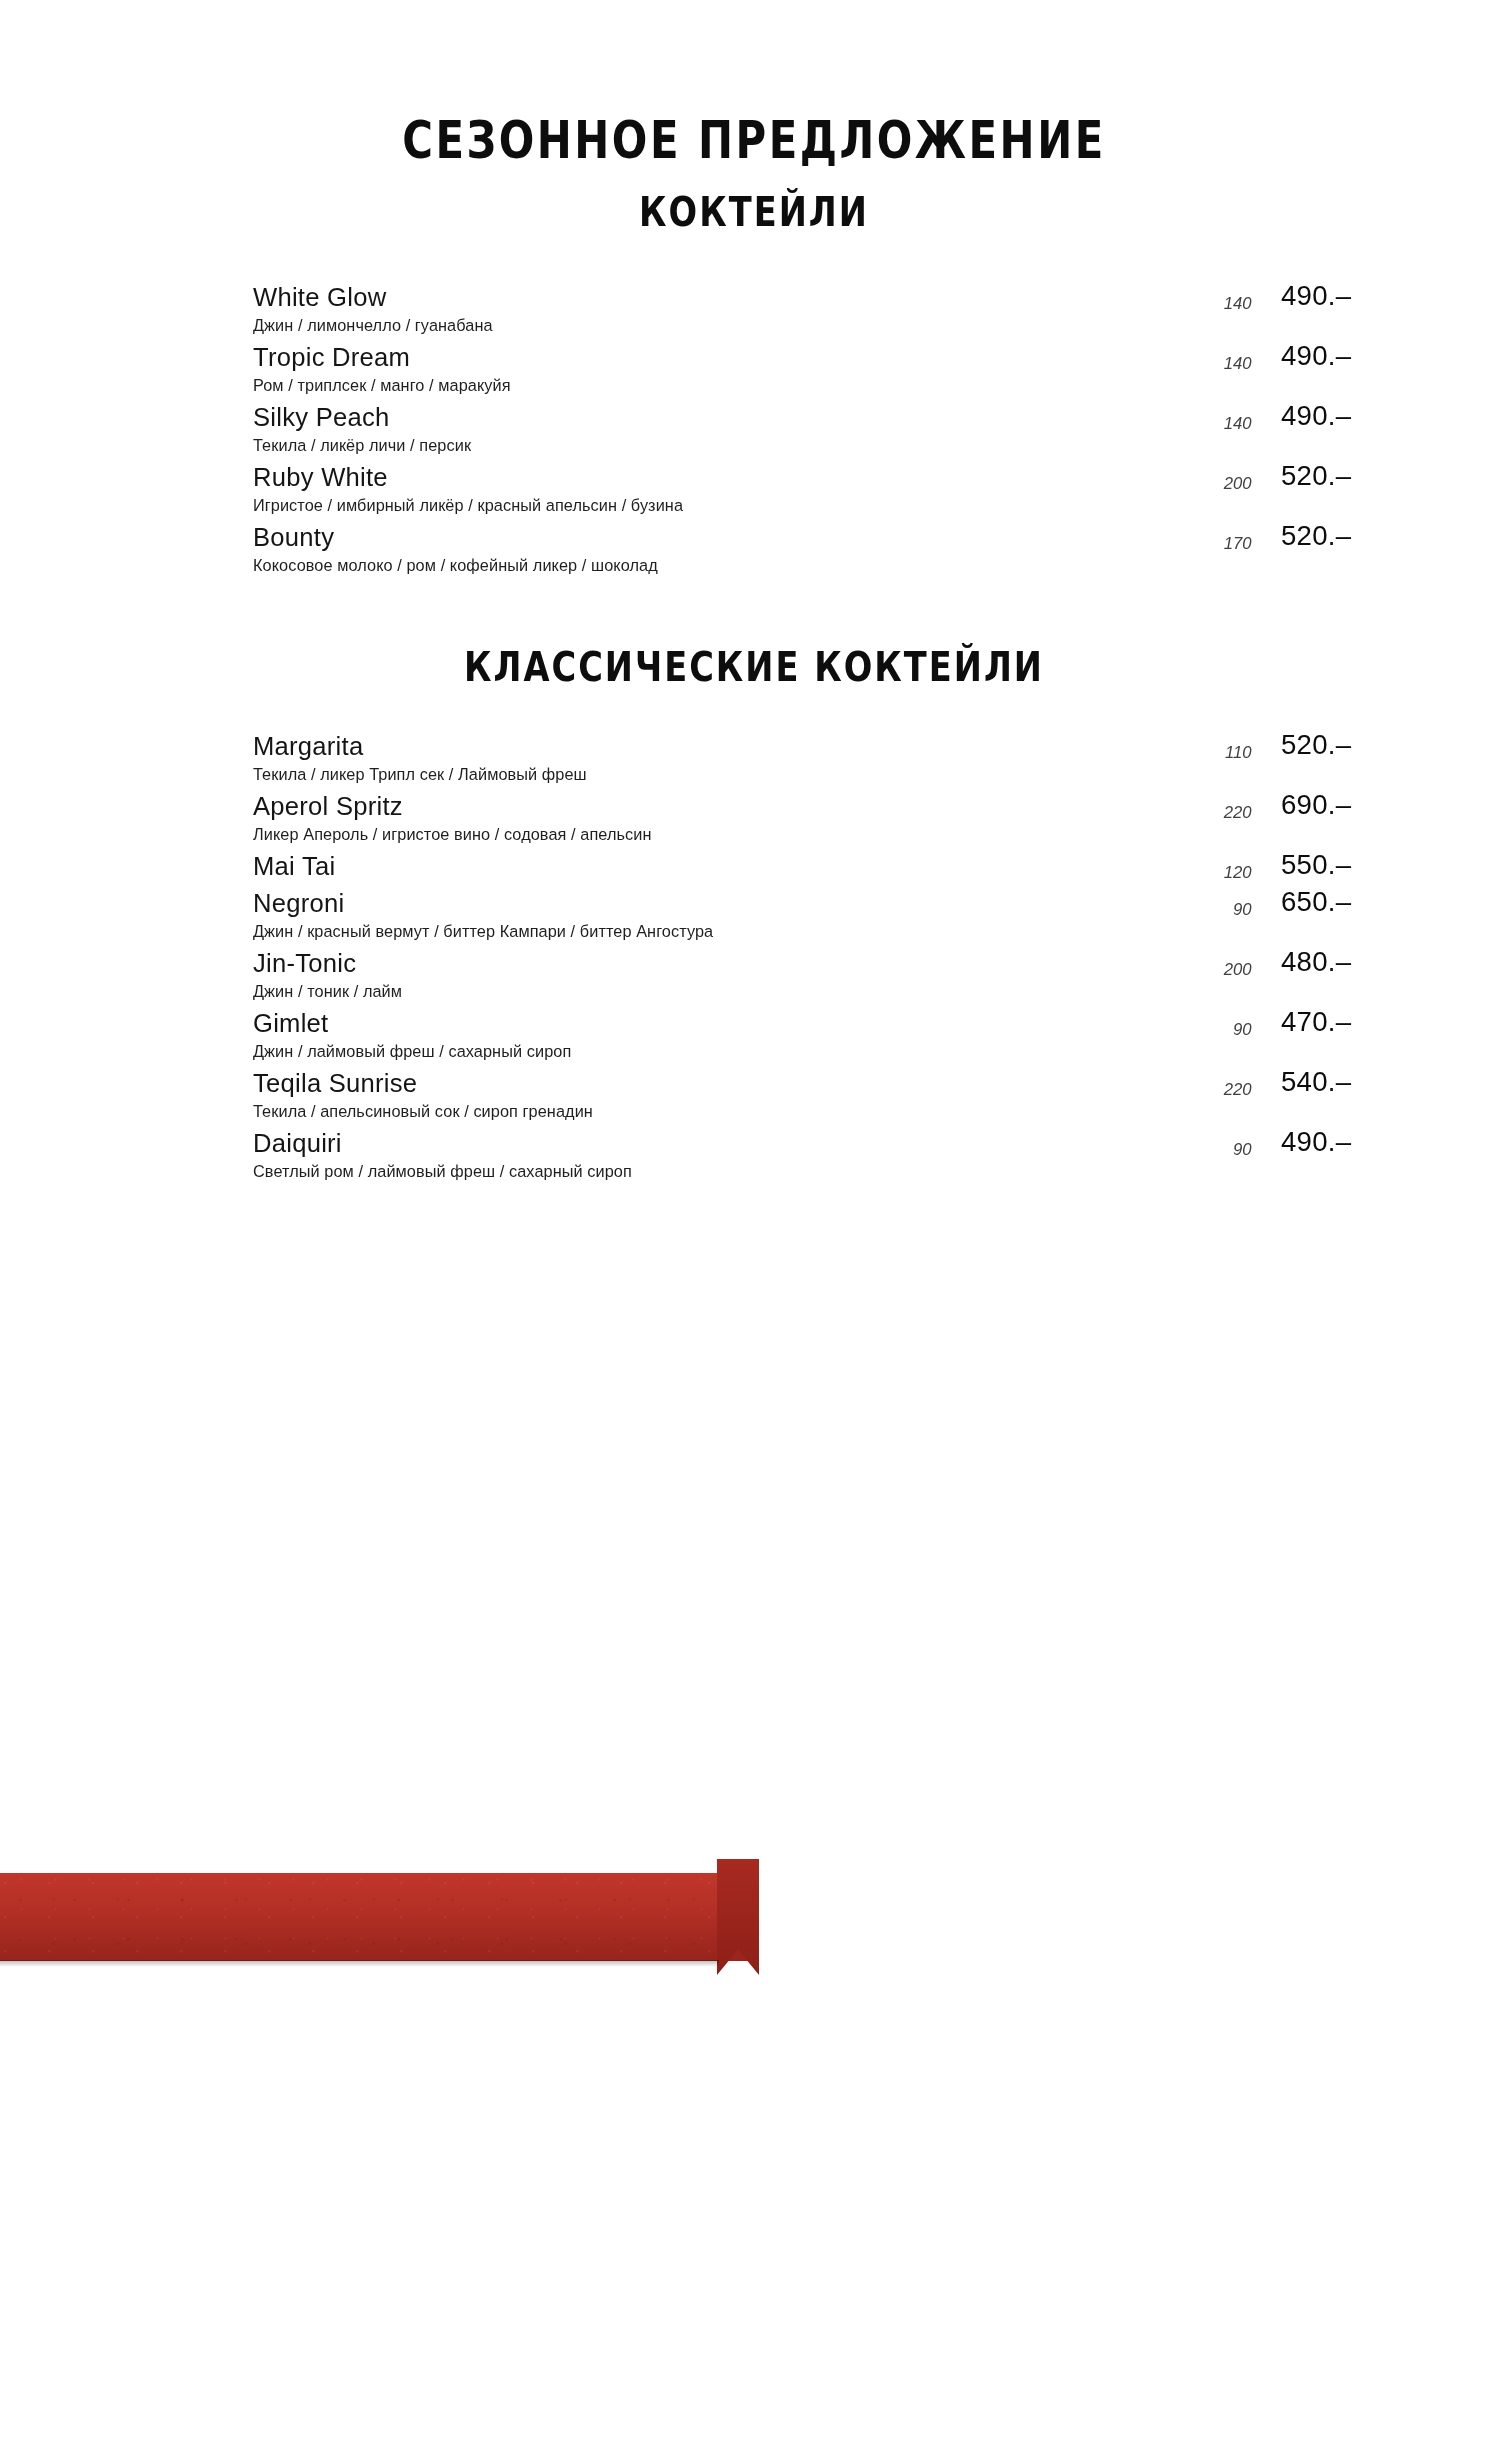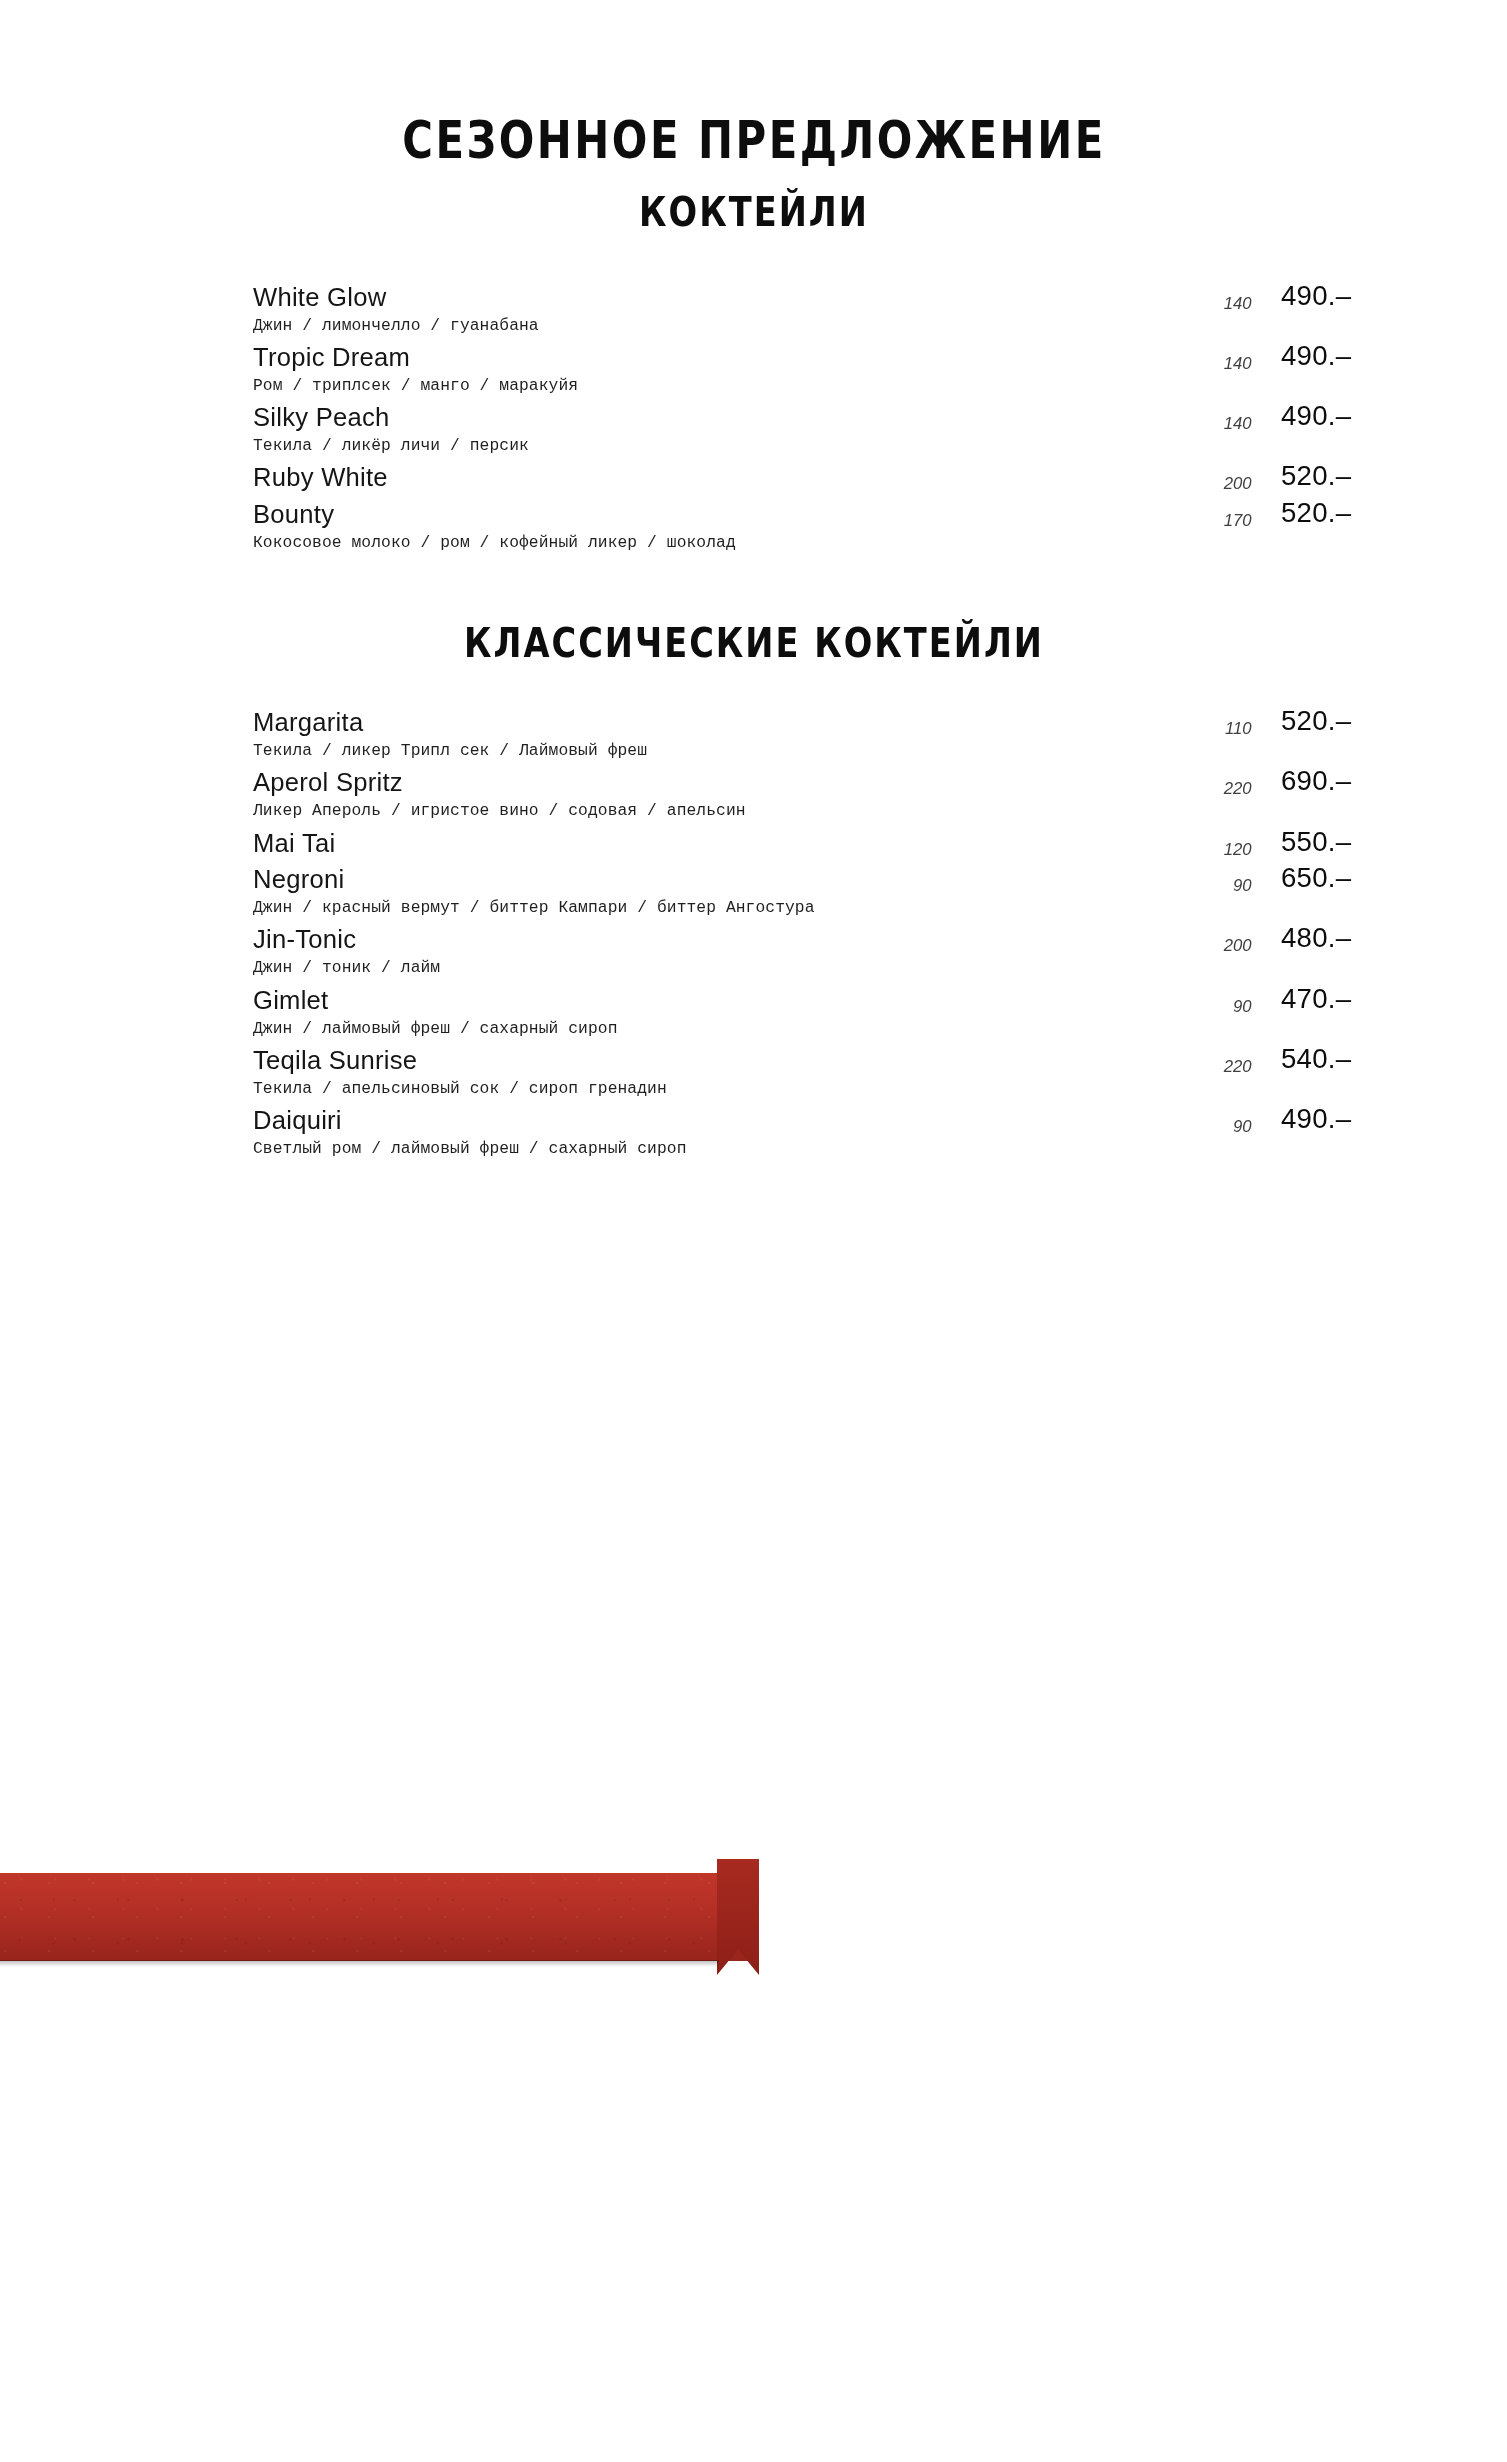--- a/index.html
+++ b/index.html
@@ -101,21 +101,21 @@
     font-weight: 400;
     font-size: 27.6px;
     color: #0d0d0d;
     width: 118px;
     text-align: left;
     padding-left: 29.5px;
     flex: 0 0 auto;
     letter-spacing: 0.01em;
   }
   .item-desc {
-    font-family: Liberation Mono, monospace;
+    font-family: Liberation Sans, sans-serif;
     font-weight: 400;
     font-size: 16.3px;
     color: #1f1f1f;
     line-height: 1.3;
     margin-top: 2px;
     letter-spacing: 0.005em;
   }
 
   
   .item-volume { position: relative; top: 3px; }
@@ -207,20 +207,21 @@
       <div class="item-desc">Текила / ликёр личи / персик</div>
     </div>
 
     <div class="menu-item">
       <div class="item-head">
         <span class="item-name">Ruby White</span>
         <span class="item-spacer"></span>
         <span class="item-volume">200</span>
         <span class="item-price">520.–</span>
       </div>
+      <div class="item-desc">Игристое / имбирный ликёр / красный апельсин / бузина</div>
     </div>
 
     <div class="menu-item">
       <div class="item-head">
         <span class="item-name">Bounty</span>
         <span class="item-spacer"></span>
         <span class="item-volume">170</span>
         <span class="item-price">520.–</span>
       </div>
       <div class="item-desc">Кокосовое молоко / ром / кофейный ликер / шоколад</div>

